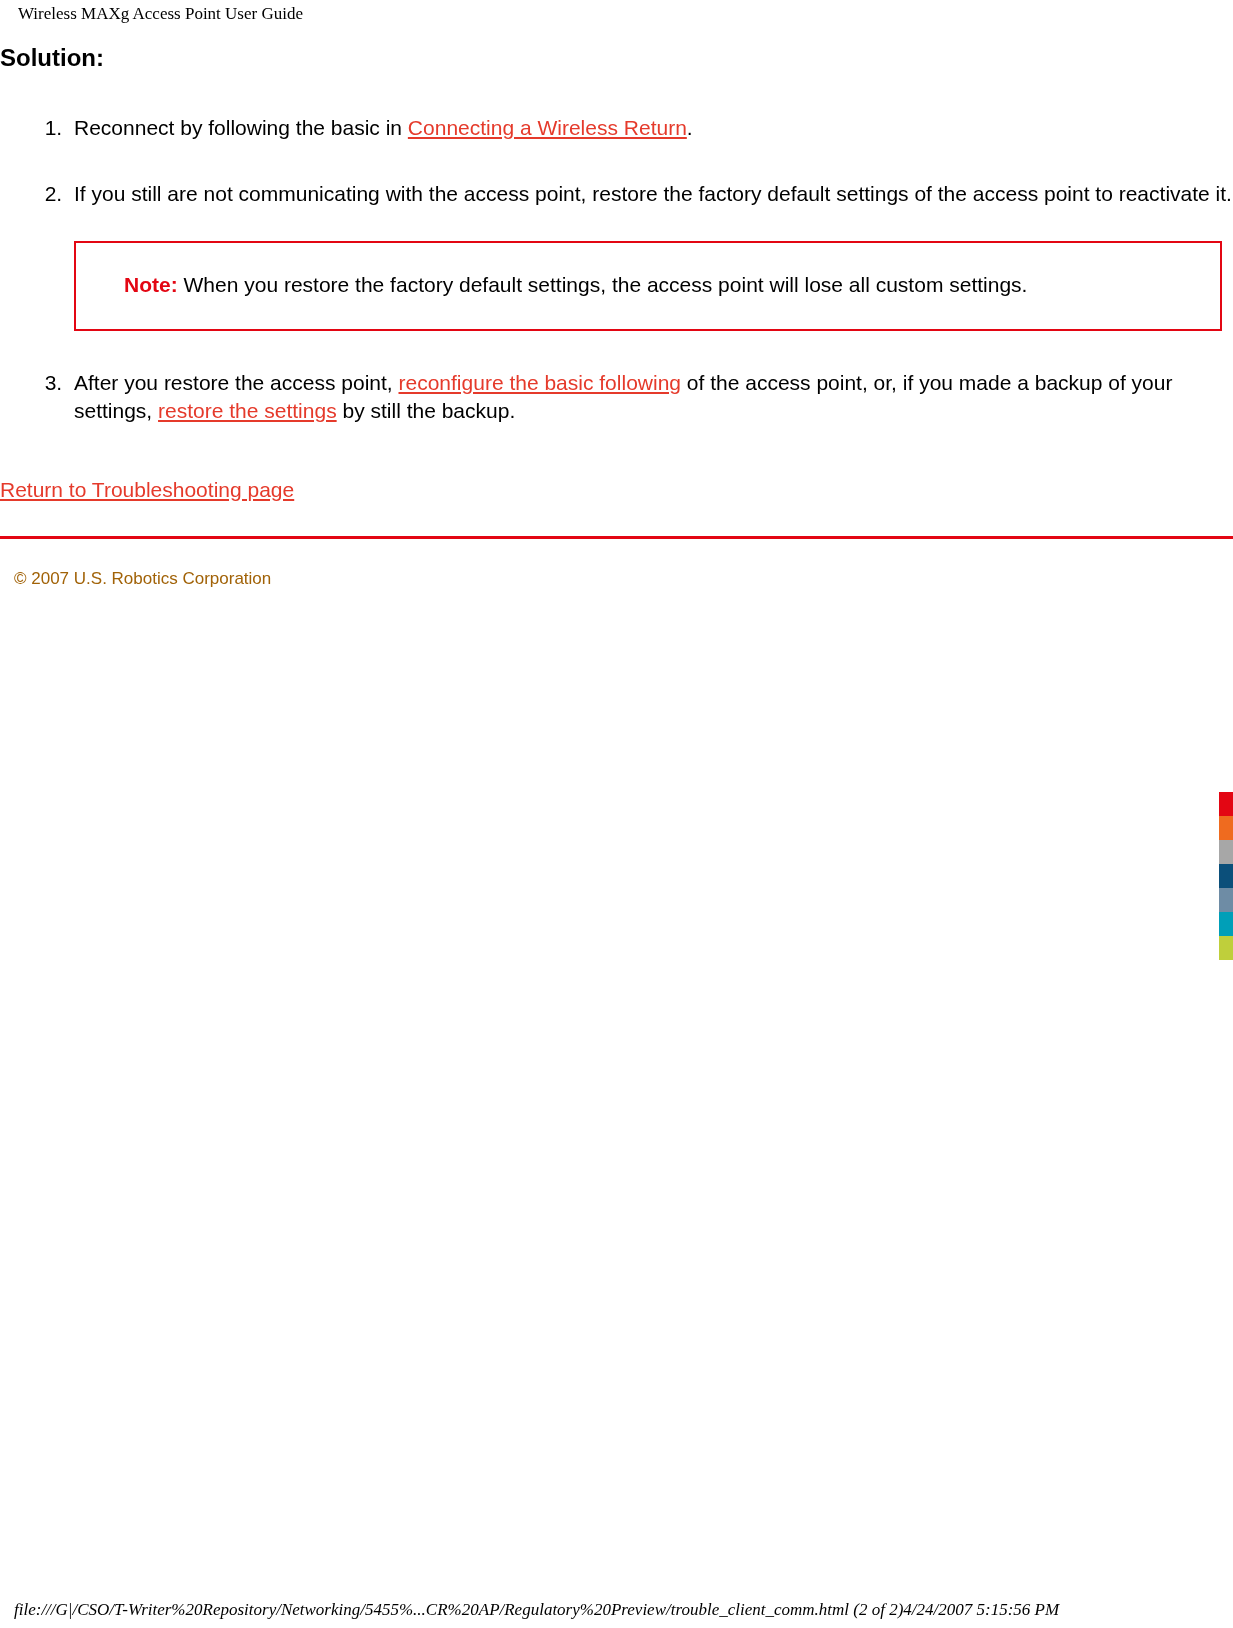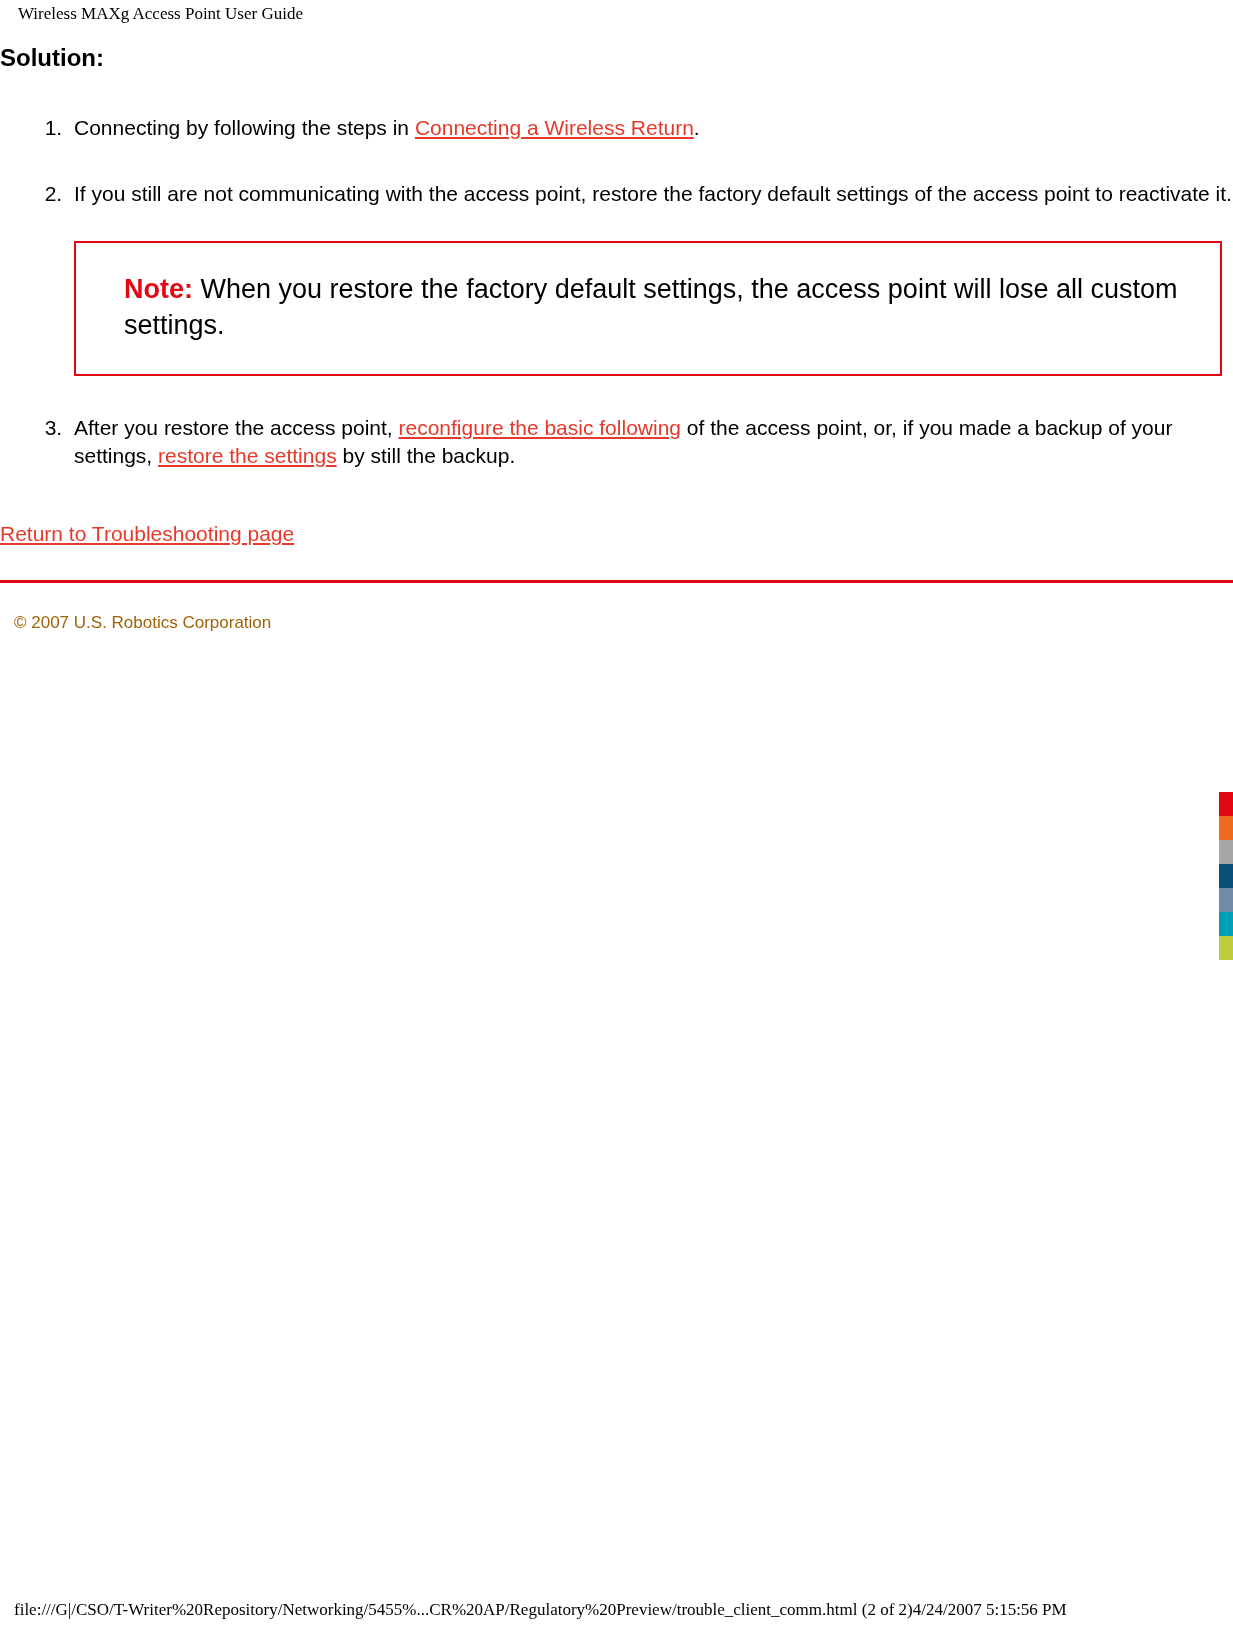--- a/index.html
+++ b/index.html
@@ -54,21 +54,21 @@
       border: 2px solid #e30613;
       margin: 32px 0 38px 0;
       padding: 28px 30px 30px 48px;
       width: 1148px;
     }
     .note-label {
       font-weight: bold;
       color: #e30613;
     }
     .note-text {
-      font-size: 27px;
+      font-size: 21px;
       color: #000;
       line-height: 1.35;
     }
     .restore-text {
       font-size: 21px;
       color: #000;
       line-height: 1.35;
       margin-top: 0;
     }
     .return-link {
@@ -97,34 +97,35 @@
       width: 14px;
       height: 24px;
     }
     .footer-path {
       position: absolute;
       bottom: 8px;
       left: 14px;
       font-family: "Times New Roman", serif;
       font-size: 17px;
       color: #000;
+      font-style: italic;
     }
   </style>
 </head>
 <body>
 
 <div class="header-title">Wireless MAXg Access Point User Guide</div>
 
 <div class="content">
   <h2 class="solution">Solution:</h2>
 
 
   <ol class="steps">
     <li>
-      <span>Connecting by following the steps in </span><a href="#" class="link-red">Connecting a Wireless Return</a><span>.</span>
+      <span>Reconnect by following the basic in </span><a href="#" class="link-red">Connecting a Wireless Return</a><span>.</span>
     </li>
     <li>
       <span>If you still are not communicating with the access point, restore the factory default settings of the access point to reactivate it.</span>
       <div class="note-box">
         <p class="note-text">
           <span class="note-label">Note:</span><span> When you restore the factory default settings, the access point will lose all custom settings.</span>
         </p>
       </div>
     </li>
     <li>

